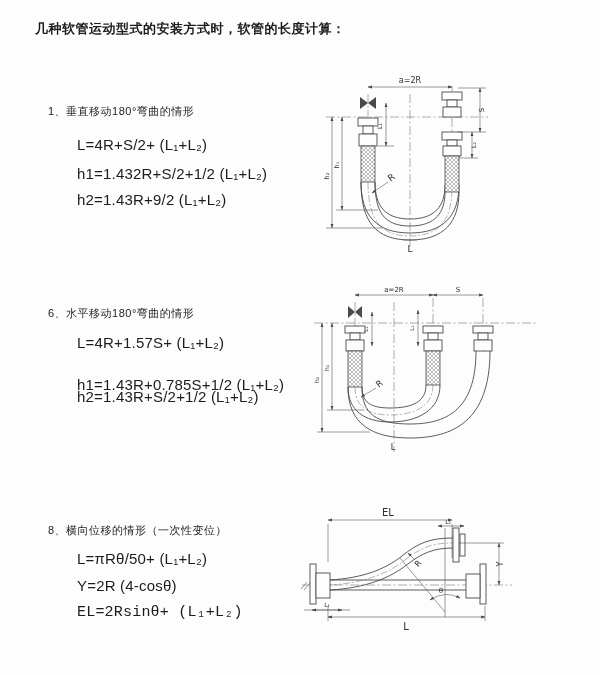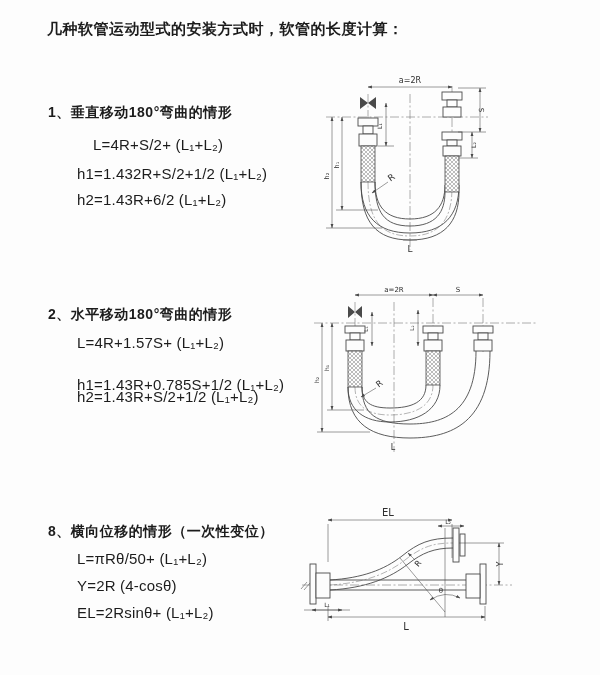--- a/index.html
+++ b/index.html
@@ -3,55 +3,55 @@
 <meta charset="utf-8">
 <style>
   html,body{margin:0;padding:0;}
   body{
     width:600px;height:675px;position:relative;
     background:#fdfdfd;
     font-family:"Liberation Sans","DejaVu Sans",sans-serif;
     color:#1c1c1c;
   }
   .abs{position:absolute;}
-  .page-title{font-size:15px;font-weight:bold;letter-spacing:.5px;white-space:nowrap;margin-left:12px;}
-  .sec-heading{font-size:14px;font-weight:bold;letter-spacing:.5px;white-space:nowrap;}
+  .page-title{font-size:13px;font-weight:bold;letter-spacing:.5px;white-space:nowrap;}
+  .sec-heading{font-size:11px;font-weight:normal;letter-spacing:.5px;white-space:nowrap;}
   .formula{font-size:15px;font-weight:normal;letter-spacing:.2px;white-space:nowrap;}
   svg{display:block;overflow:visible;}
   svg text{font-family:"DejaVu Sans","Liberation Sans",sans-serif;fill:#2e2e2e;}
   .fit{stroke:#4a4a4a;stroke-width:.9;fill:#fdfdfd;}
   .dim{stroke:#4a4a4a;stroke-width:.55;fill:none;}
   .cl{stroke:#6a6a6a;stroke-width:.55;fill:none;stroke-dasharray:9 2.5 2 2.5;}
   .hose{stroke:#4a4a4a;stroke-width:.9;fill:none;}
   .hosecl{stroke:#6a6a6a;stroke-width:.5;fill:none;stroke-dasharray:7 2 2 2;}
 </style>
 </head>
 <body>
 
 <div class="abs page-title" style="left:35px;top:20px;">几种软管运动型式的安装方式时，软管的长度计算：</div>
 
 <div>
   <div class="abs sec-heading" style="left:48px;top:104px;">1、垂直移动180°弯曲的情形</div>
-  <div class="abs formula" style="left:77px;top:136px;margin-left:16px;">L=4R+S/2+ (L₁+L₂)</div>
+  <div class="abs formula" style="left:77px;top:136px;">L=4R+S/2+ (L₁+L₂)</div>
   <div class="abs formula" style="left:77px;top:165px;text-align:right;">h1=1.432R+S/2+1/2 (L₁+L₂)</div>
-  <div class="abs formula" style="left:77px;top:191px;">h2=1.43R+6/2 (L₁+L₂)</div>
+  <div class="abs formula" style="left:77px;top:191px;">h2=1.43R+9/2 (L₁+L₂)</div>
 </div>
 
 <div>
-  <div class="abs sec-heading" style="left:48px;top:306px;">2、水平移动180°弯曲的情形</div>
+  <div class="abs sec-heading" style="left:48px;top:306px;">6、水平移动180°弯曲的情形</div>
   <div class="abs formula" style="left:77px;top:334px;">L=4R+1.57S+ (L₁+L₂)</div>
   <div class="abs formula" style="left:77px;top:376px;">h1=1.43R+0.785S+1/2 (L₁+L₂)</div>
   <div class="abs formula" style="left:77px;top:388px;">h2=1.43R+S/2+1/2 (L₁+L₂)</div>
 </div>
 
 <div>
   <div class="abs sec-heading" style="left:48px;top:523px;">8、横向位移的情形（一次性变位）</div>
   <div class="abs formula" style="left:77px;top:550px;">L=πRθ/50+ (L₁+L₂)</div>
   <div class="abs formula" style="left:77px;top:577px;">Y=2R (4-cosθ)</div>
-  <div class="abs formula" style="left:77px;top:604px;">EL=2Rsinθ+ (L₁+L₂)</div>
+  <div class="abs formula" style="left:77px;top:604px;font-family:Liberation Mono, monospace;">EL=2Rsinθ+ (L₁+L₂)</div>
 </div>
 
 <svg class="abs" style="left:308px;top:70px;" width="284" height="192" viewBox="0 0 284 192">
   <defs>
     <pattern id="xh" width="4" height="4" patternUnits="userSpaceOnUse">
       <rect width="4" height="4" fill="#fdfdfd"></rect>
       <path d="M0,4 L4,0 M0,0 L4,4" stroke="#7a7a7a" stroke-width="0.5"></path>
     </pattern>
     <marker id="ar" viewBox="0 0 10 10" refX="9" refY="5" markerWidth="8" markerHeight="8" orient="auto-start-reverse">
       <path d="M0,1.8 L10,5 L0,8.2 z" fill="#4a4a4a"></path>

